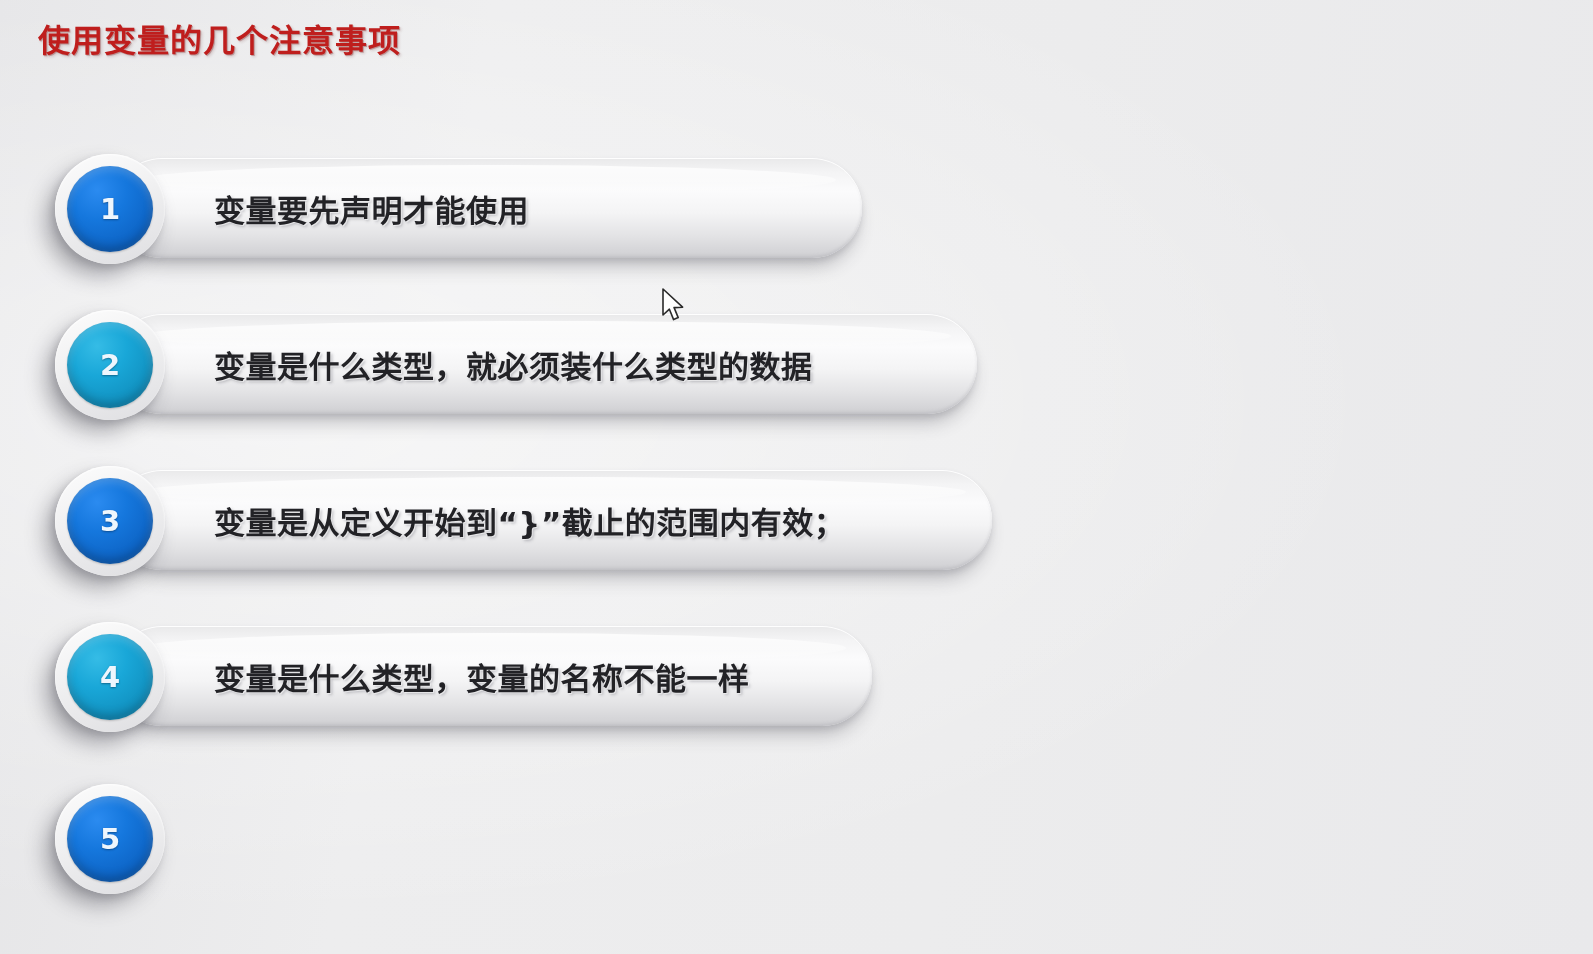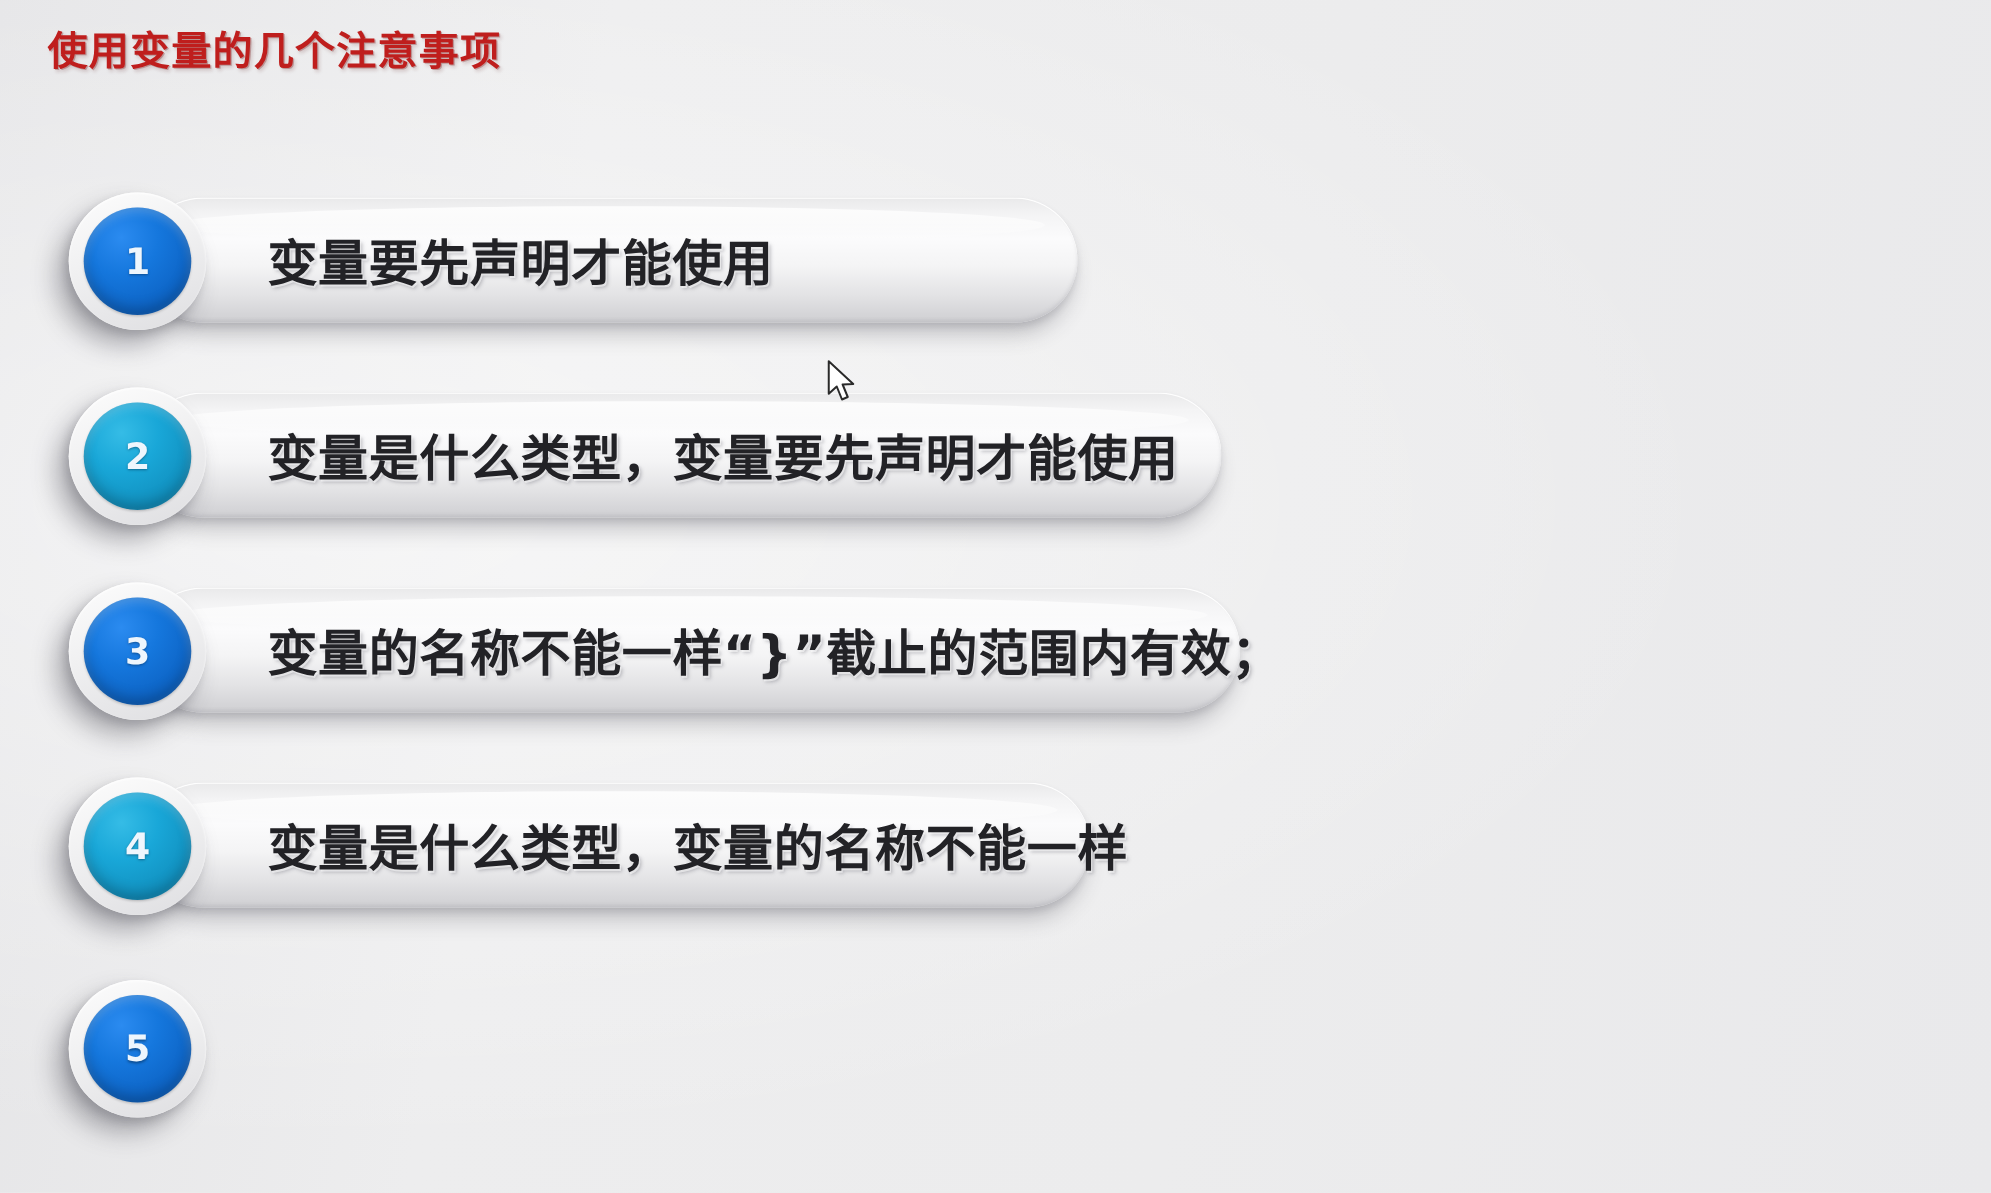--- a/index.html
+++ b/index.html
@@ -91,21 +91,21 @@
   }
 
   
   .bar .label {
     position: absolute;
     left: 102px;
     top: 0;
     height: 100px;
     display: flex;
     align-items: center;
-    font-size: 40px;
+    font-size: 31px;
     font-weight: 700;
     color: #222226;
     letter-spacing: 0.5px;
     white-space: nowrap;
     text-shadow: 1px 1px 0 rgba(255,255,255,0.55), 2px 2px 3px rgba(90,90,100,0.35);
   }
 
   
   .circle {
     position: absolute;
@@ -165,29 +165,29 @@
       <div class="item" style="top: 158px; left: 0px; width: 1593px;">
         <div class="bar" style="width: 750px;">
           <div class="label">变量要先声明才能使用</div>
         </div>
         <div class="circle">
           <div class="disc blue">1</div>
         </div>
       </div>
       <div class="item" style="top: 314px; left: 0px; width: 1593px;">
         <div class="bar" style="width: 865px;">
-          <div class="label">变量是什么类型，变量要先声明才能使用</div>
+          <div class="label">变量是什么类型，就必须装什么类型的数据</div>
         </div>
         <div class="circle">
           <div class="disc cyan">2</div>
         </div>
       </div>
       <div class="item" style="top: 470px; left: 0px; width: 1593px;">
         <div class="bar" style="width: 880px;">
-          <div class="label">变量的名称不能一样“}”截止的范围内有效；</div>
+          <div class="label">变量是从定义开始到“}”截止的范围内有效；</div>
         </div>
         <div class="circle">
           <div class="disc blue">3</div>
         </div>
       </div>
       <div class="item" style="top: 626px; left: 0px; width: 1593px;">
         <div class="bar" style="width: 760px;">
           <div class="label">变量是什么类型，变量的名称不能一样</div>
         </div>
         <div class="circle">

